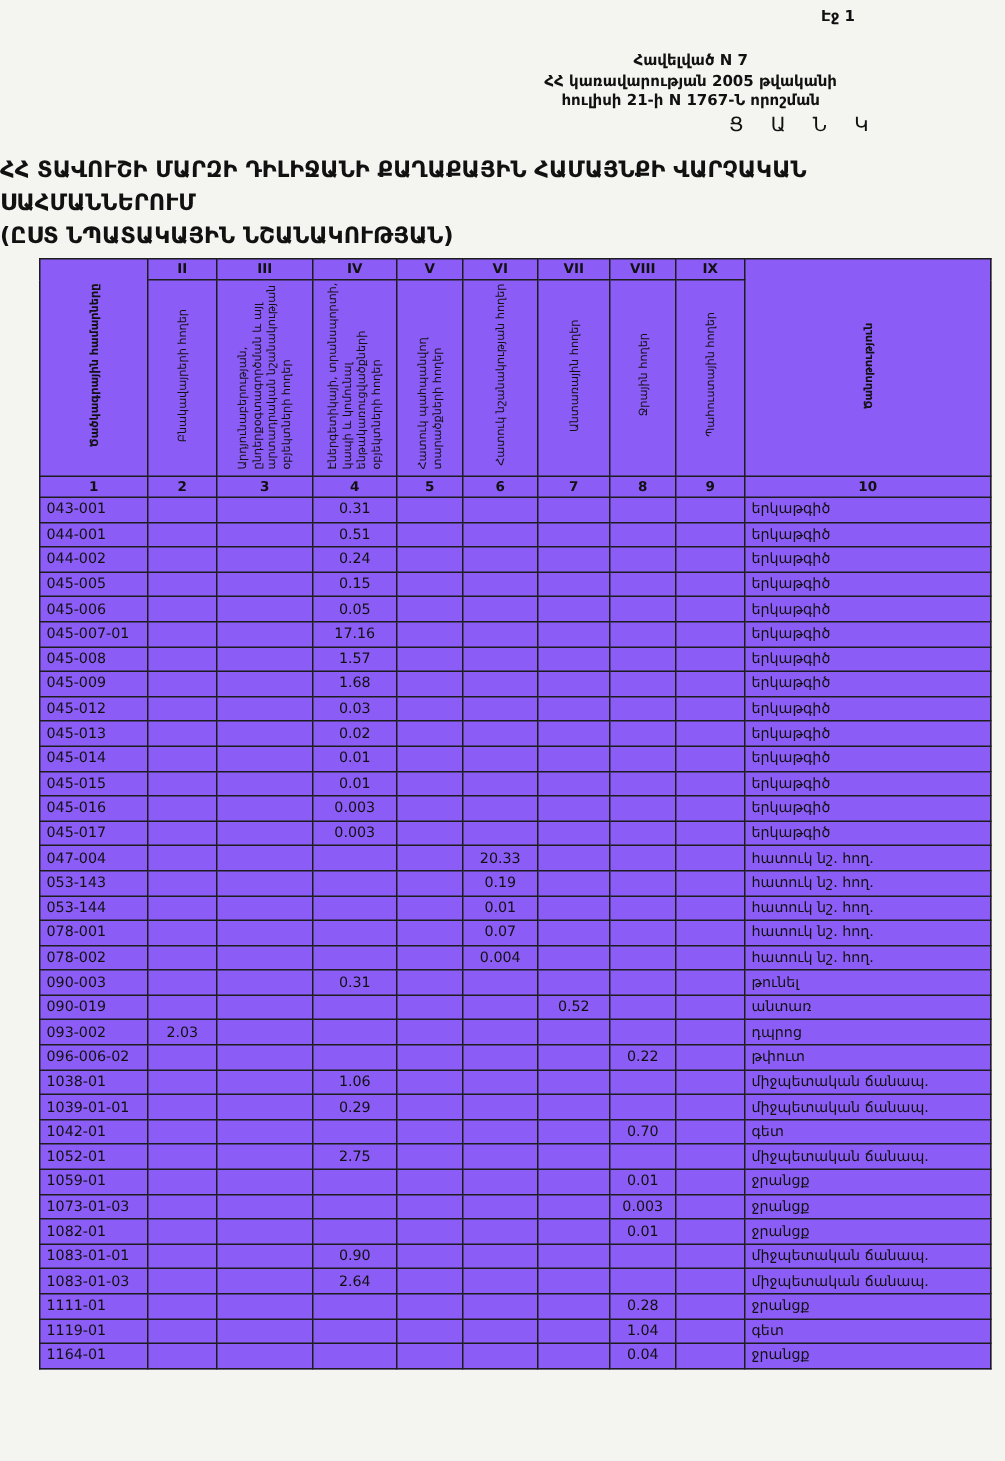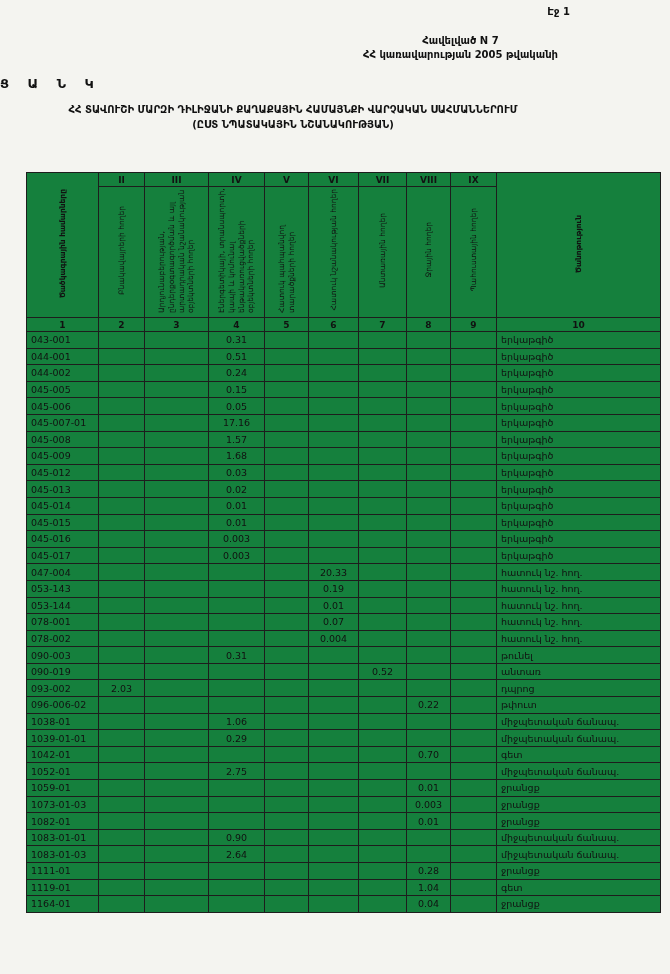--- a/index.html
+++ b/index.html
@@ -15,31 +15,31 @@
   .page-num {
     position: absolute; top: 6px; right: 16px;
     font-size: 10px; font-weight: bold;
   }
   .annex {
     position: absolute; top: 34px; right: 28px;
     text-align: center; font-size: 10px; font-weight: bold; line-height: 1.35;
   }
   .doc-title {
     position: absolute; top: 76px; left: 0; width: 100%;
-    text-align: left; font-size: 13px; font-weight: bold; letter-spacing: 7px;
+    text-align: right; font-size: 13px; font-weight: normal; letter-spacing: 7px;
   }
   .subtitle {
     position: absolute; top: 103px; left: 0; width: 100%;
-    text-align: center; font-size: 10px; font-weight: bold; line-height: 1.45;
+    text-align: left; font-size: 15px; font-weight: bold; line-height: 1.45;
   }
 
   table.land-table {
     position: absolute; top: 172px; left: 26px;
     width: 634px; border-collapse: collapse; table-layout: fixed;
-    background: #15803d;
+    background: #8b5cf6;
   }
   .land-table th, .land-table td {
     border: 1px solid #1d1d1d;
     padding: 0 2px;
     overflow: hidden;
   }
   tr.romans-row th { height: 13px; font-size: 9px; font-weight: bold; text-align: center; }
   tr.labels-row th { height: 128px; vertical-align: middle; text-align: center; font-weight: normal; }
   th.tall { vertical-align: middle; text-align: center; font-weight: normal; }
   .rot {
@@ -61,20 +61,21 @@
 </head>
 <body>
 
 <div class="sheet">
 
   <div class="page-num">Էջ 1</div>
 
   <div class="annex">
     <div>Հավելված N 7</div>
     <div>ՀՀ կառավարության 2005 թվականի</div>
+    <div>հուլիսի 21-ի N 1767-Ն որոշման</div>
   </div>
 
   <div class="doc-title">Ց Ա Ն Կ</div>
 
   <div class="subtitle">
     <div>ՀՀ ՏԱՎՈՒՇԻ ՄԱՐԶԻ ԴԻԼԻՋԱՆԻ ՔԱՂԱՔԱՅԻՆ ՀԱՄԱՅՆՔԻ ՎԱՐՉԱԿԱՆ ՍԱՀՄԱՆՆԵՐՈՒՄ</div>
     <div>(ԸՍՏ ՆՊԱՏԱԿԱՅԻՆ ՆՇԱՆԱԿՈՒԹՅԱՆ)</div>
   </div>
 
   <table class="land-table">

